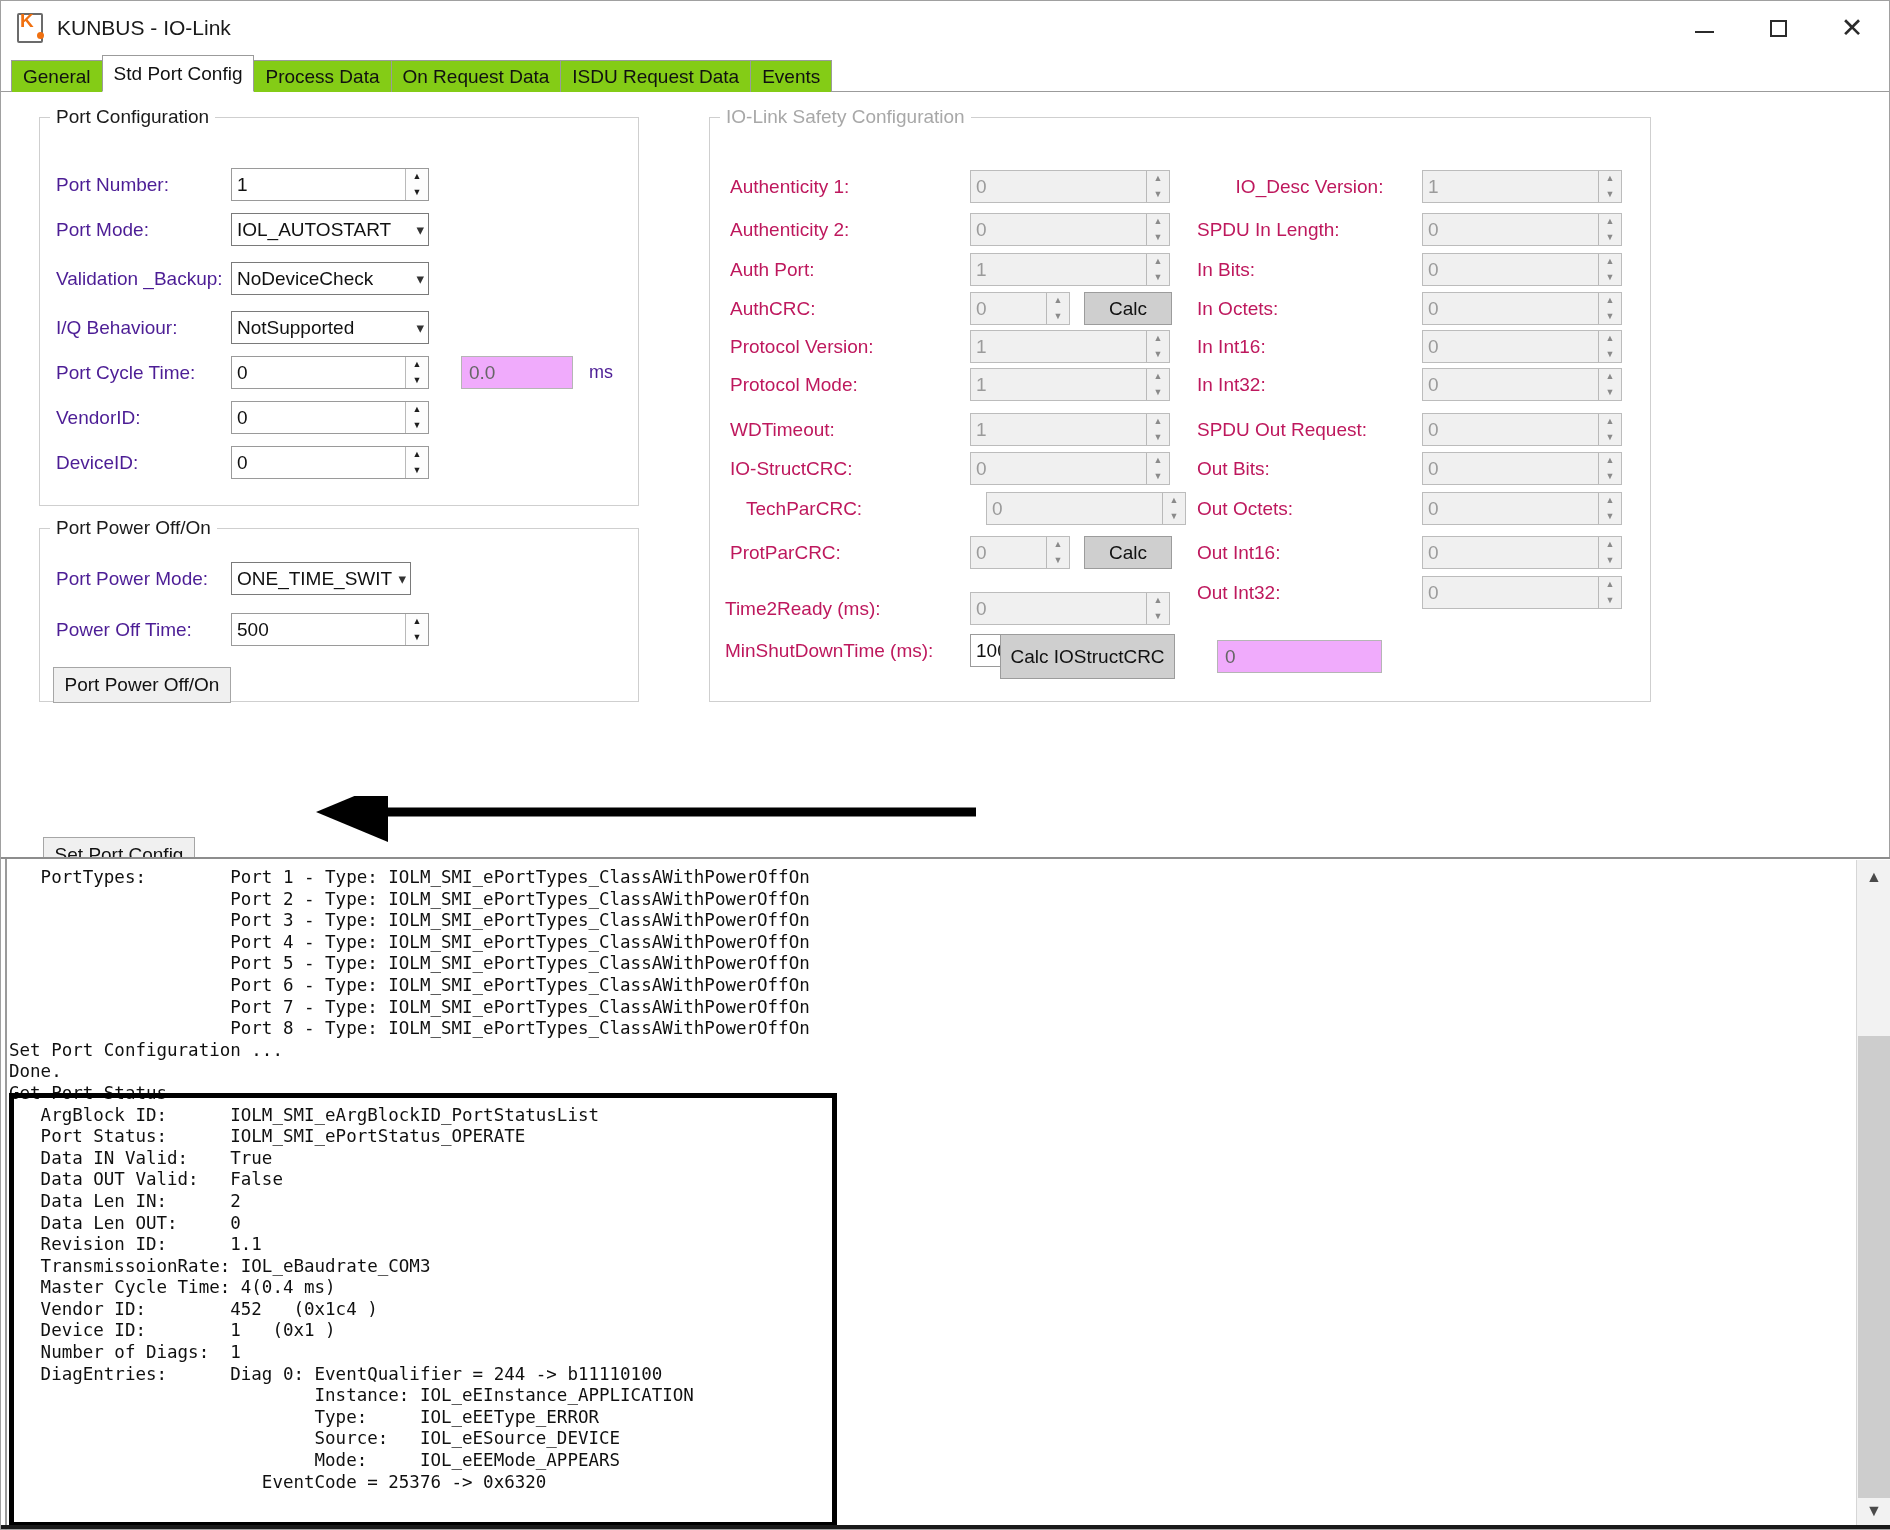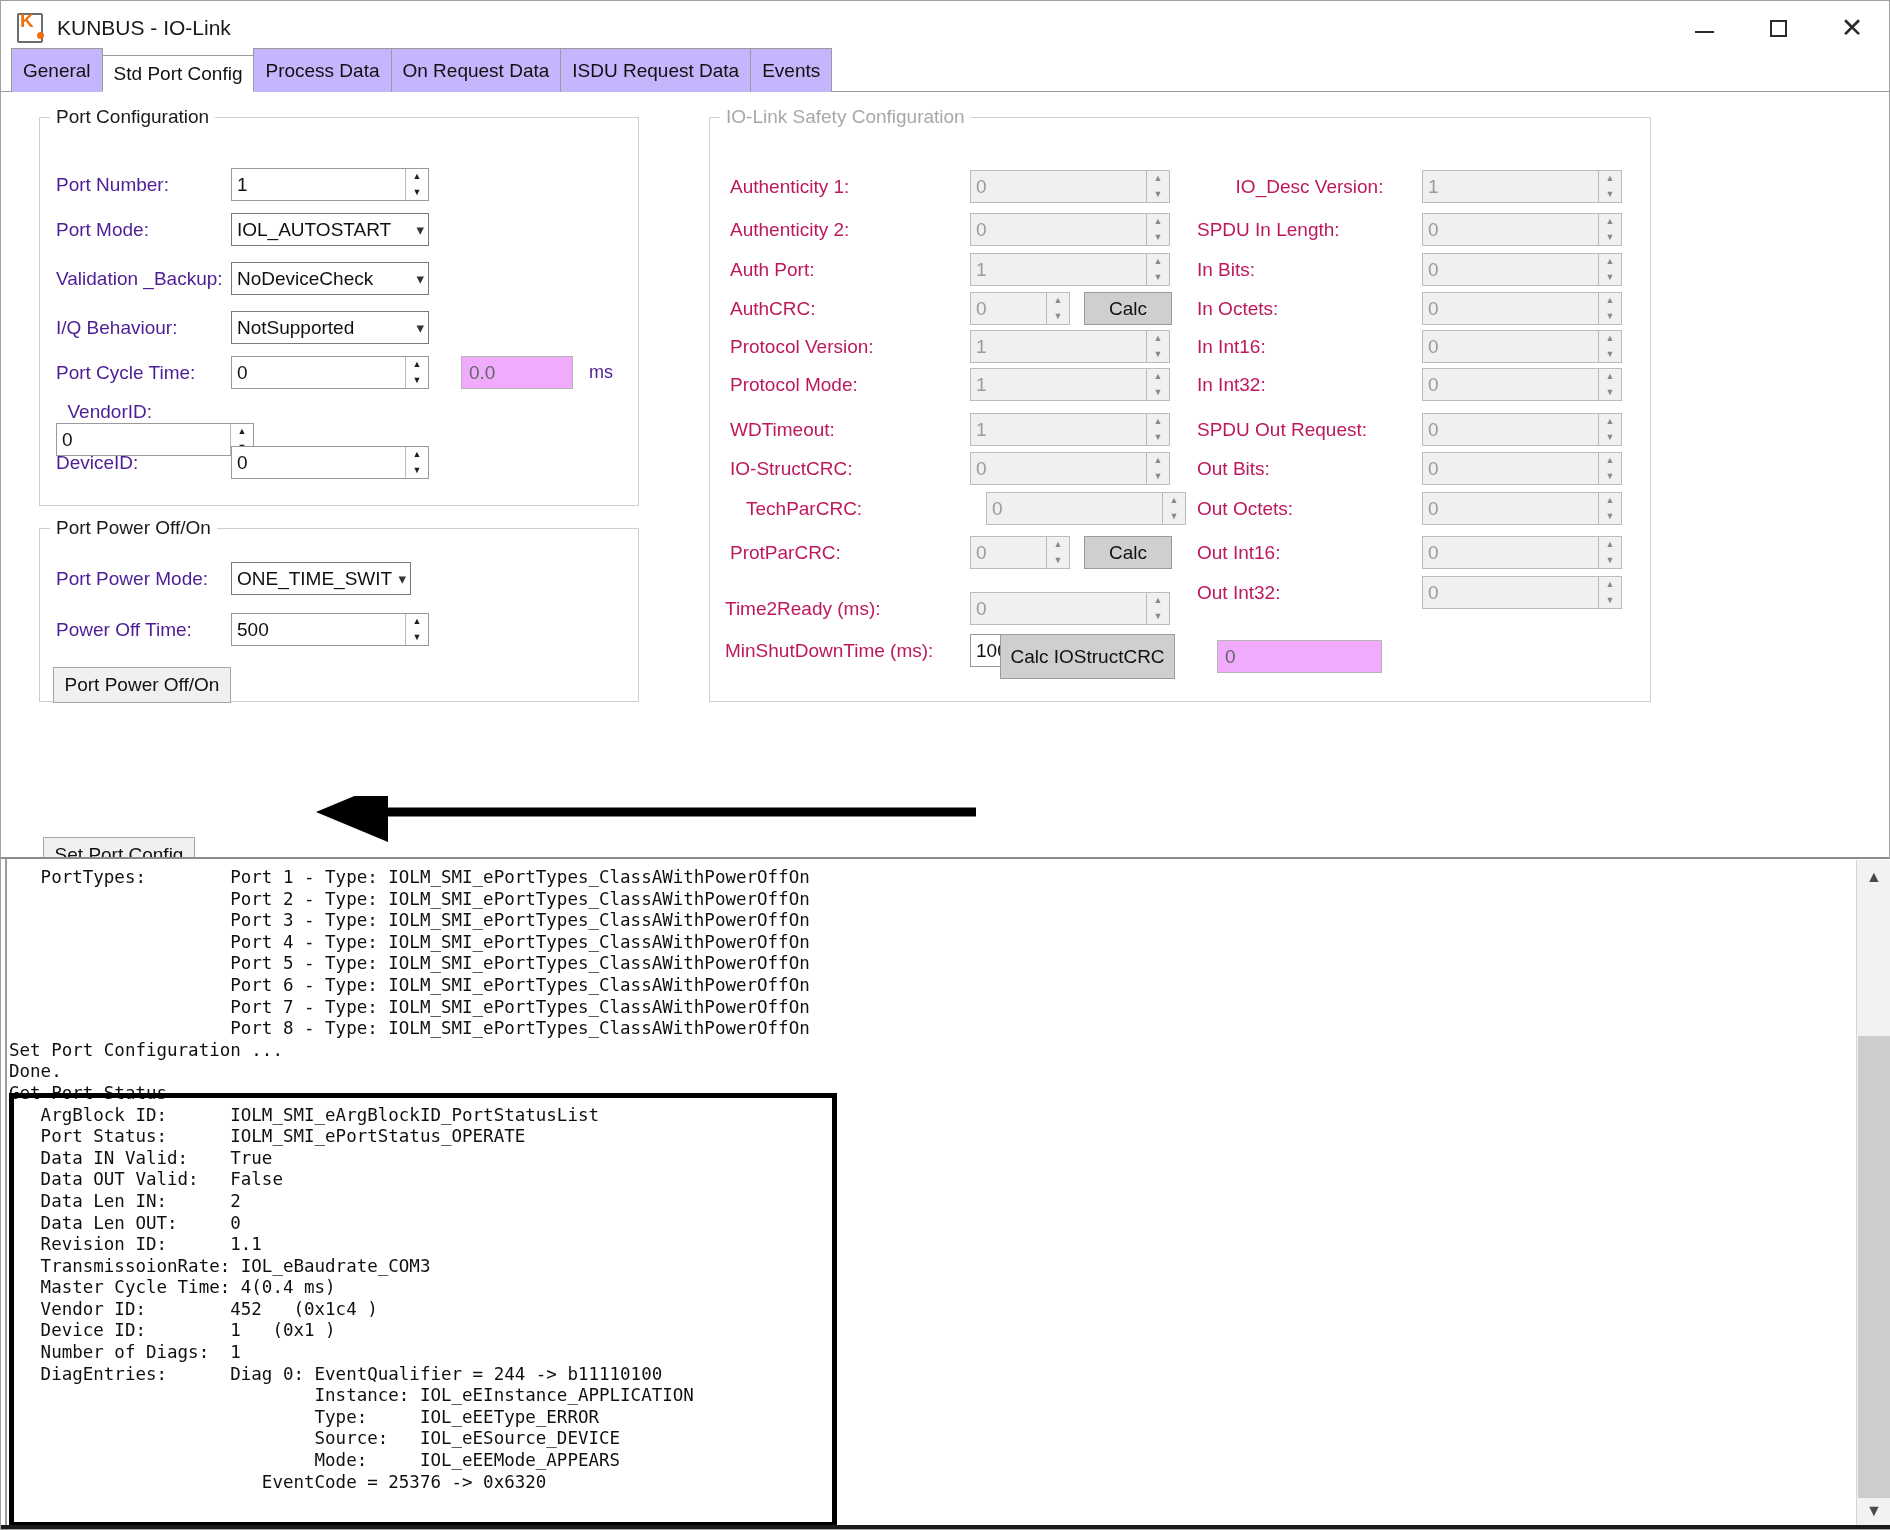--- a/index.html
+++ b/index.html
@@ -65,27 +65,27 @@
   
   .tabstrip {
     height: 37px;
     display: flex; align-items: flex-end;
     padding-left: 10px;
     border-bottom: 1px solid #9b9b9b;
     background: #ffffff;
     position: relative;
   }
   .tab {
-    height: 44px;
+    height: 32px;
     padding: 0 11px;
     display: flex; align-items: center;
     font-size: 19px; color: #111;
     border: 1px solid #9b9b9b;
     border-bottom: none;
-    background: #c4b5fd;
+    background: #84cc16;
     margin-right: -1px;
     position: relative; top: 1px;
   }
   .tab.active {
     background: #ffffff;
     height: 37px;
     z-index: 3;
     border-bottom: 1px solid #ffffff;
   }
 
@@ -310,21 +310,21 @@
           <div class="val">0</div>
           <div class="btns">
               <span>▲</span>
               <span>▼</span>
             </div>
         </div>
         <div class="flatbox" style="width:112px; margin-left:32px;">0.0</div>
         <div class="lbl" style="margin-left:16px; font-size:18px;">ms</div>
       </div>
 
-      <div class="row" style="left:16px; top:273px;flex-direction:column;">
+      <div class="row" style="left:16px; top:273px;">
         <div class="lbl" style="width:175px;">VendorID:</div>
         <div class="spin" style="width:198px;">
           <div class="val">0</div>
           <div class="btns">
               <span>▲</span>
               <span>▼</span>
             </div>
         </div>
       </div>
 

